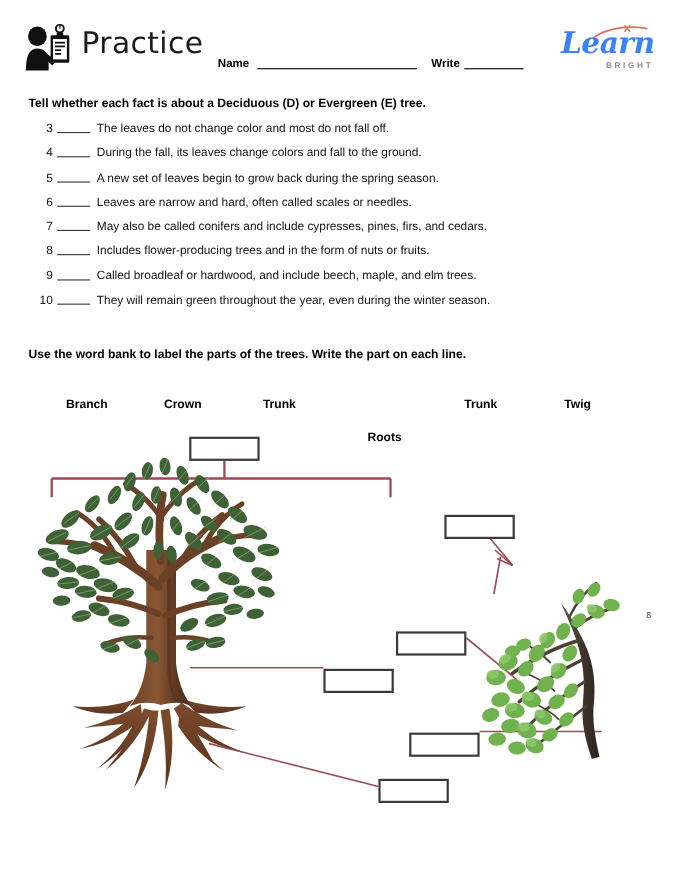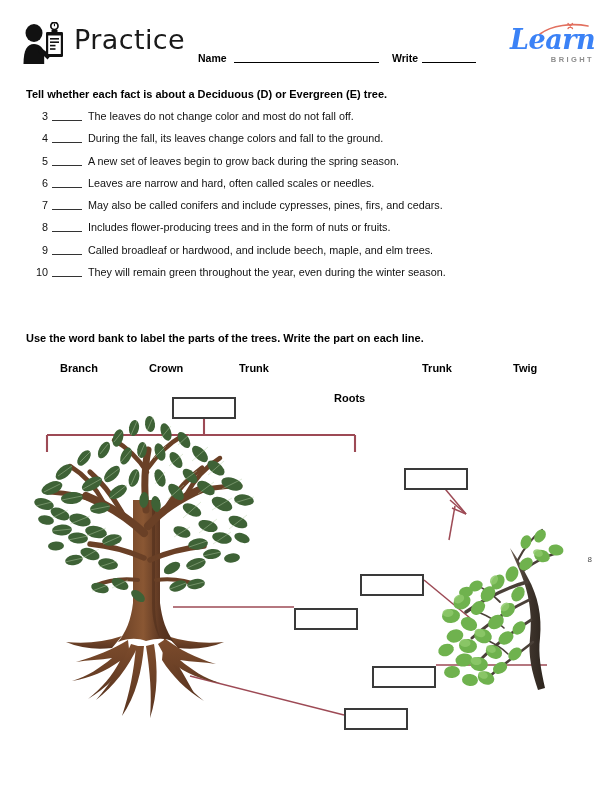--- a/index.html
+++ b/index.html
@@ -60,21 +60,21 @@
   }
   .logo-swoosh { position: absolute; left: 28px; top: 0px; }
 
   
   .instruction {
     position: absolute;
     font-size: 11px; font-weight: bold; color: #000;
     white-space: nowrap;
   }
   #instr-1 { left: 26px; top: 88px; }
-  #instr-2 { left: 26px; top: 332px; }
+  #instr-2 { left: 26px; top: 316px; }
 
   
   .facts { position: absolute; left: 26px; top: 110px; width: 540px; }
   .fact-row {
     position: relative; height: 22.3px;
     font-size: 10.8px; color: #111;
     white-space: nowrap;
   }
   .fact-num {
     display: inline-block; width: 22px; text-align: right;

